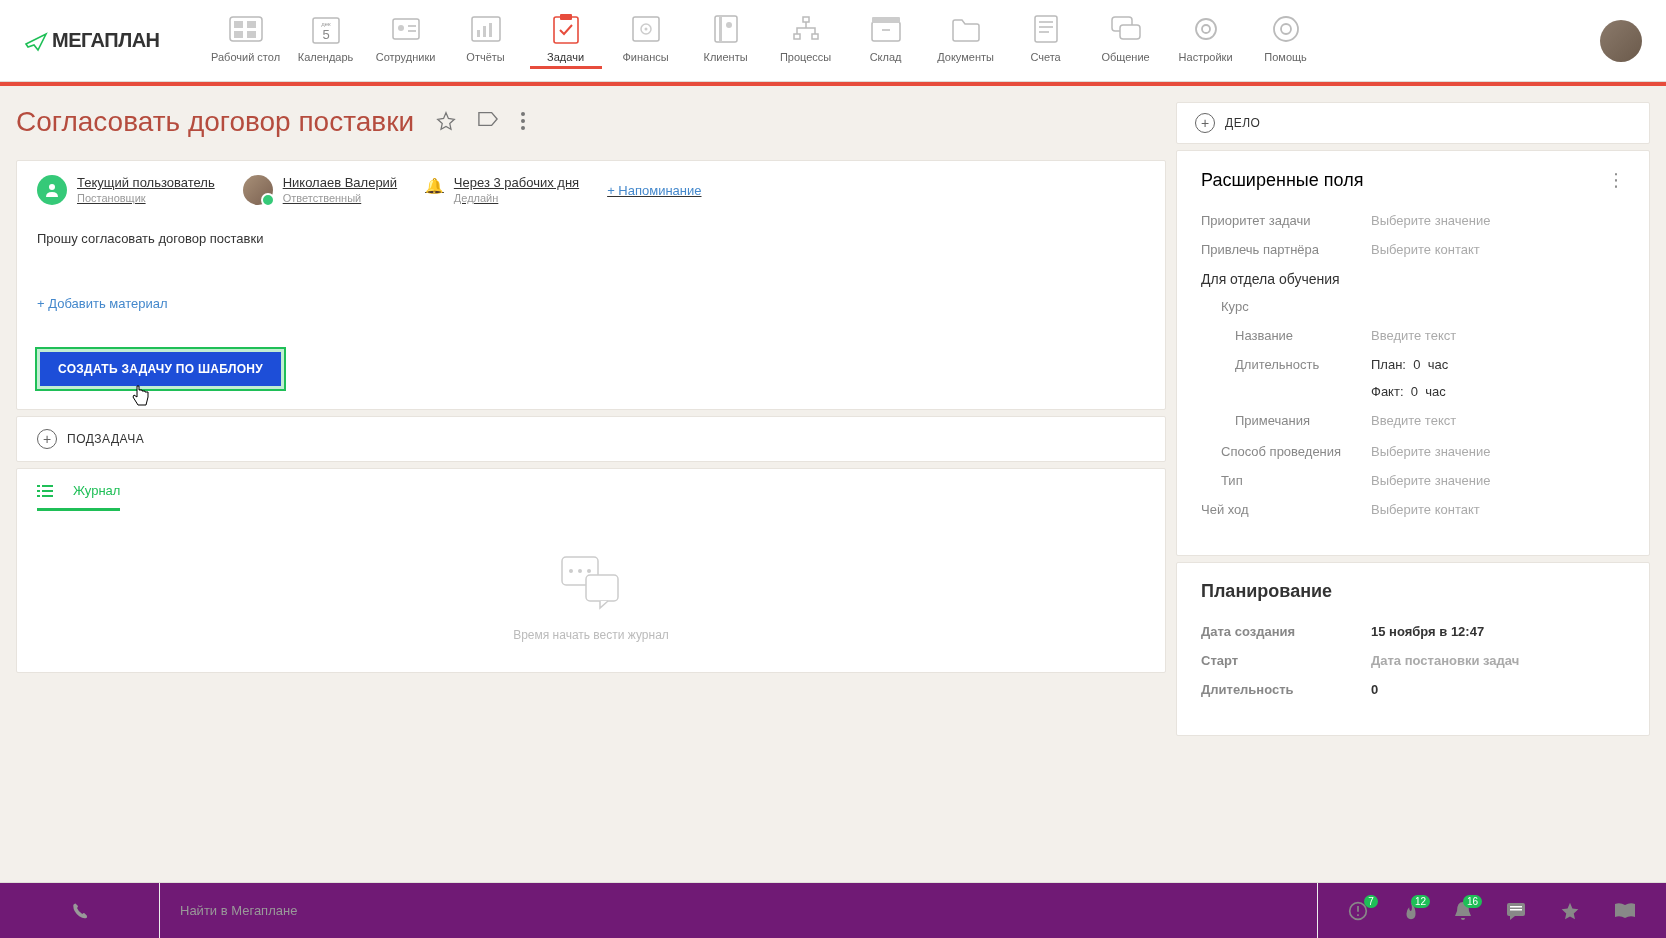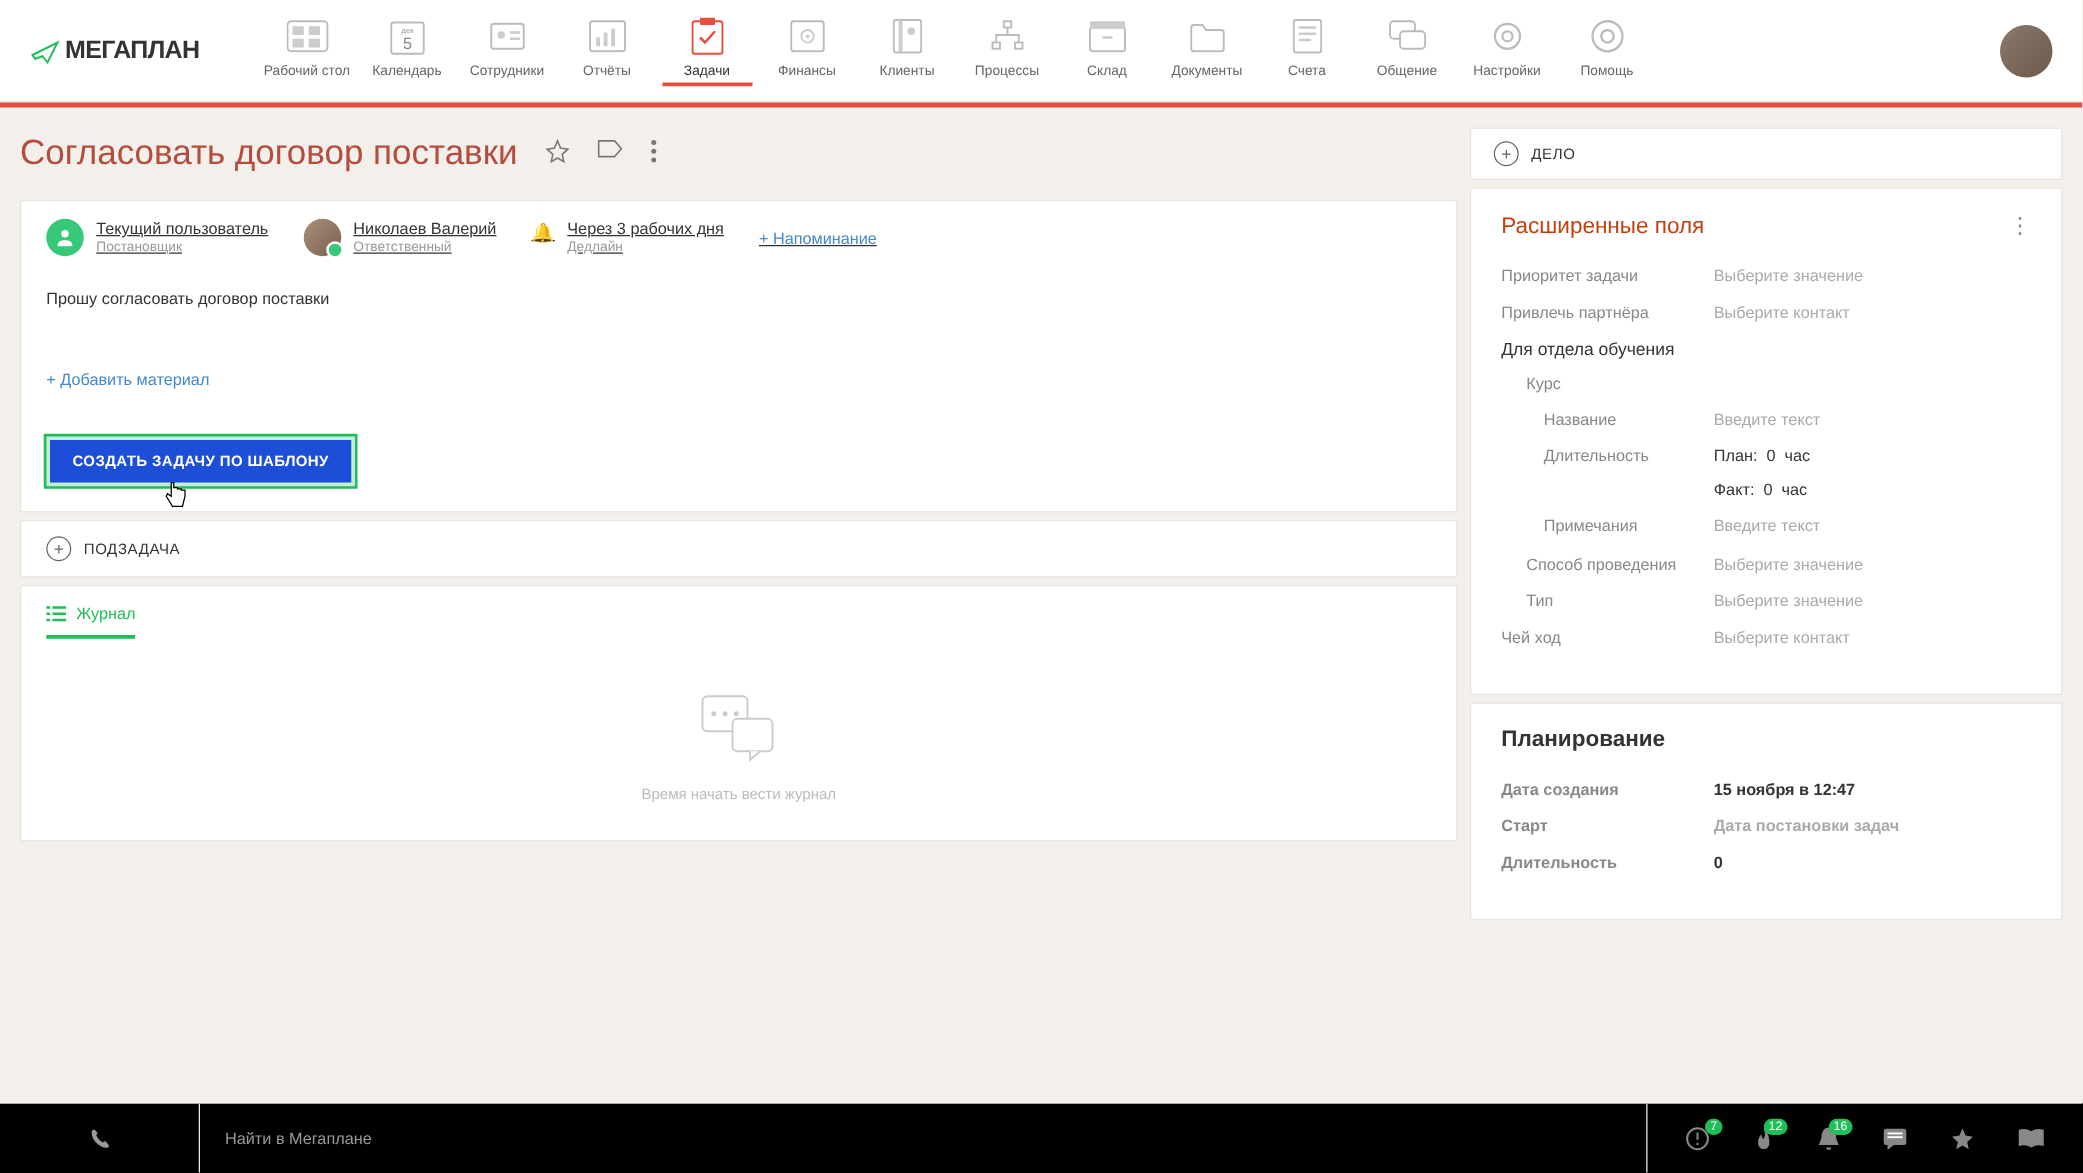--- a/index.html
+++ b/index.html
@@ -41,45 +41,45 @@
     .desc-block { padding: 12px 20px 20px 20px; }
     .desc-text { font-size: 13px; color: #333; margin-bottom: 50px; }
     .add-material { color: #4488cc; font-size: 13px; cursor: pointer; display: block; margin-bottom: 38px; }
     .create-btn { background: #1d4ed8; color: #fff; border: 3px solid #c2eed2; padding: 10px 18px; font-size: 12px; font-weight: bold; letter-spacing: 0.3px; cursor: pointer; text-transform: uppercase; outline: 2px solid #1fbf57; }
 
     .subtask-bar { display: flex; align-items: center; gap: 10px; padding: 12px 20px; cursor: pointer; }
     .plus-circle { width: 20px; height: 20px; border: 1.5px solid #666; border-radius: 50%; display: inline-flex; align-items: center; justify-content: center; font-size: 14px; color: #666; line-height:1; }
     .subtask-label { font-size: 12px; letter-spacing: 0.5px; color: #333; }
 
     .journal-card { padding: 14px 20px 30px 20px; }
-    .journal-tab { display: inline-flex; align-items: center; gap: 8px; color: #1fbf57; font-size: 13px; border-bottom: 3px solid #1fbf57; padding-bottom: 10px; cursor:pointer; }
+    .journal-tab { display: inline-flex; align-items: center; gap: 20px; color: #1fbf57; font-size: 13px; border-bottom: 3px solid #1fbf57; padding-bottom: 10px; cursor:pointer; }
     .journal-empty { text-align: center; margin-top: 40px; color: #bbb; }
     .journal-empty svg { margin-bottom: 14px; }
     .journal-empty-text { font-size: 12px; }
 
     .delo-bar { display: flex; align-items: center; gap: 10px; padding: 10px 18px; }
     .delo-label { font-size: 12px; letter-spacing: 0.5px; color: #333; }
 
     .ext-card { padding: 18px 24px 24px 24px; }
     .ext-header { display: flex; justify-content: space-between; align-items: center; margin-bottom: 22px; }
-    .ext-title { font-size: 18px; color: #c2410c; }
+    .ext-title { font-size: 18px; color: #000000; }
     .dots-v { color: #888; font-size: 18px; cursor:pointer; }
     .field-row { display: flex; margin-bottom: 14px; align-items: baseline; }
     .field-label { width: 170px; font-size: 13px; color: #888; }
     .field-label.indent { padding-left: 20px; }
     .field-label.indent2 { padding-left: 34px; }
     .field-value { font-size: 13px; color: #333; }
     .field-value.placeholder { color: #aaa; }
     .section-sub { font-size: 14px; margin: 12px 0 12px 0; color: #333; }
     .dur-stack { display: flex; flex-direction: column; gap: 12px; }
 
     .plan-card { padding: 18px 24px 24px 24px; font-weight: bold; }
     .plan-title { font-size: 18px; color: #333; margin-bottom: 22px; }
 
-    .bottombar { position: fixed; bottom: 0; left: 0; right: 0; height: 56px; background: #000000; border-top: 1px solid #e0ddd8; display: flex; align-items: center; }
+    .bottombar { position: fixed; bottom: 0; left: 0; right: 0; height: 56px; background: #701a75; border-top: 1px solid #e0ddd8; display: flex; align-items: center; }
     .bb-phone { width: 160px; display:flex; justify-content:center; color:#888; border-right:1px solid #eee; height:100%; align-items:center; }
     .bb-search { flex:1; padding: 0 20px; color:#999; font-size:13px; display:flex; align-items:center; height:100%; }
     .bb-right { display:flex; align-items:center; gap: 34px; padding: 0 30px; height:100%; border-left:1px solid #eee; }
     .bb-icon { position: relative; color:#888; cursor:pointer; display:flex; }
     .badge { position:absolute; top:-6px; right:-10px; background:#1fbf57; color:#fff; font-size:10px; border-radius:8px; padding:1px 4px; min-width:14px; text-align:center; }
     
     .cursor-ptr { position: absolute; }
     
     .main-relative { position: relative; }
   </style>

